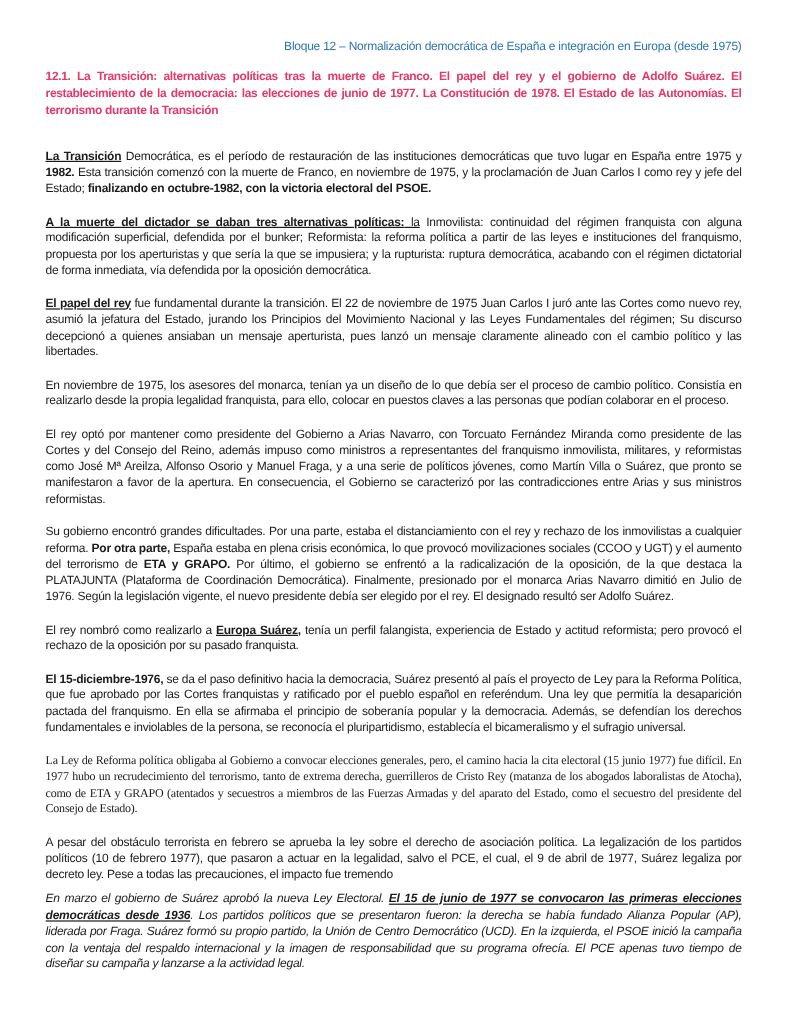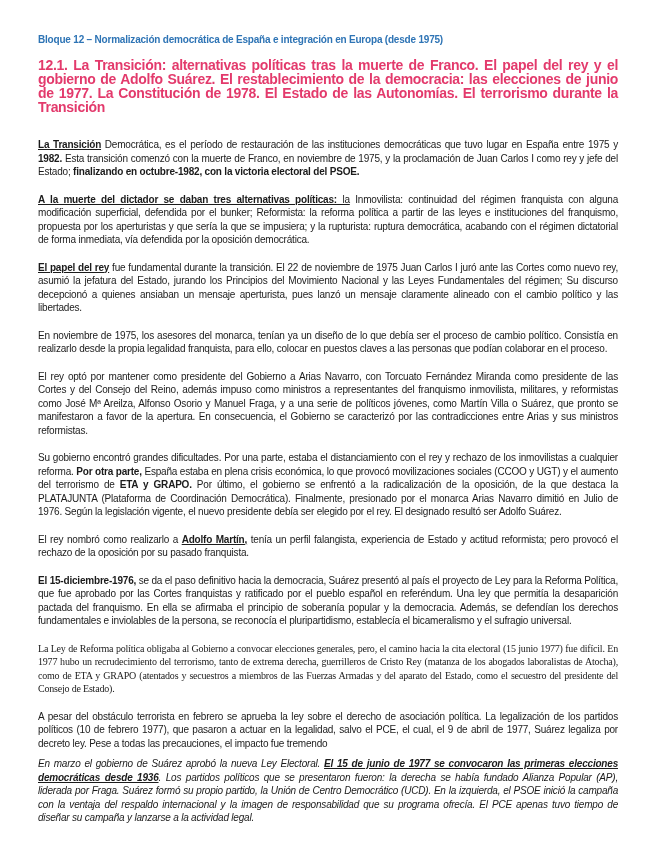--- a/index.html
+++ b/index.html
@@ -13,30 +13,30 @@
     height: 848px;
     margin: 0 auto;
     background: #ffffff;
     box-sizing: border-box;
     padding: 34px 37px 20px 38px;
     font-family: "Liberation Sans", sans-serif;
     color: #1b1b1b;
     overflow: hidden;
   }
   .doc-title {
-    text-align: left;
-    font-weight: bold;
+    text-align: right;
+    font-weight: normal;
     font-size: 10px;
     letter-spacing: -0.2px;
     margin: 0 0 13px 0;
   }
   .doc-heading {
     text-align: justify;
     font-weight: bold;
-    font-size: 14px;
+    font-size: 10px;
     letter-spacing: -0.3px;
     line-height: 14px;
     margin: 0 0 24px 0;
   }
   .doc-body {
     font-size: 10px;
     letter-spacing: -0.2px;
     line-height: 13.5px;
     margin-top: 19px;
   }
@@ -57,19 +57,19 @@
 <div class="page" style="background: rgb(255, 255, 255);">
   <div class="doc-title" style="color: rgb(46, 116, 181);">Bloque 12 – Normalización democrática de España e integración en Europa (desde 1975)</div>
   <div class="doc-heading" style="color: rgb(227, 58, 108);">12.1. La Transición: alternativas políticas tras la muerte de Franco. El papel del rey y el gobierno de Adolfo Suárez. El restablecimiento de la democracia: las elecciones de junio de 1977. La Constitución de 1978. El Estado de las Autonomías. El terrorismo durante la Transición</div>
   <div class="doc-body" id="doc-body" style="color: rgb(27, 27, 27);">
       <p class="para"><span class="seg-b seg-u">La Transición</span><span class=""> Democrática, es el período de restauración de las instituciones democráticas que tuvo lugar en España entre 1975 y </span><span class="seg-b ">1982.</span><span class=""> Esta transición comenzó con la muerte de Franco, en noviembre de 1975, y la proclamación de Juan Carlos I como rey y jefe del Estado; </span><span class="seg-b ">finalizando en octubre-1982, con la victoria electoral del PSOE.</span></p>
       <p class="para"><span class="seg-b seg-u">A la muerte del dictador se daban tres alternativas políticas:</span><span class="seg-u"> la</span><span class=""> Inmovilista: continuidad del régimen franquista con alguna modificación superficial, defendida por el bunker; Reformista: la reforma política a partir de las leyes e instituciones del franquismo, propuesta por los aperturistas y que sería la que se impusiera; y la rupturista: ruptura democrática, acabando con el régimen dictatorial de forma inmediata, vía defendida por la oposición democrática.</span></p>
       <p class="para"><span class="seg-b seg-u">El papel del rey</span><span class=""> fue fundamental durante la transición. El 22 de noviembre de 1975 Juan Carlos I juró ante las Cortes como nuevo rey, asumió la jefatura del Estado, jurando los Principios del Movimiento Nacional y las Leyes Fundamentales del régimen; Su discurso decepcionó a quienes ansiaban un mensaje aperturista, pues lanzó un mensaje claramente alineado con el cambio político y las libertades.</span></p>
       <p class="para"><span class="">En noviembre de 1975, los asesores del monarca, tenían ya un diseño de lo que debía ser el proceso de cambio político. Consistía en realizarlo desde la propia legalidad franquista, para ello, colocar en puestos claves a las personas que podían colaborar en el proceso.</span></p>
       <p class="para"><span class="">El rey optó por mantener como presidente del Gobierno a Arias Navarro, con Torcuato Fernández Miranda como presidente de las Cortes y del Consejo del Reino, además impuso como ministros a representantes del franquismo inmovilista, militares, y reformistas como José Mª Areilza, Alfonso Osorio y Manuel Fraga, y a una serie de políticos jóvenes, como Martín Villa o Suárez, que pronto se manifestaron a favor de la apertura. En consecuencia, el Gobierno se caracterizó por las contradicciones entre Arias y sus ministros reformistas.</span></p>
       <p class="para"><span class="">Su gobierno encontró grandes dificultades. Por una parte, estaba el distanciamiento con el rey y rechazo de los inmovilistas a cualquier reforma. </span><span class="seg-b ">Por otra parte,</span><span class=""> España estaba en plena crisis económica, lo que provocó movilizaciones sociales (CCOO y UGT) y el aumento del terrorismo de </span><span class="seg-b ">ETA y GRAPO.</span><span class=""> Por último, el gobierno se enfrentó a la radicalización de la oposición, de la que destaca la PLATAJUNTA (Plataforma de Coordinación Democrática).  Finalmente, presionado por el monarca Arias Navarro dimitió en Julio de 1976. Según la legislación vigente, el nuevo presidente debía ser elegido por el rey. El designado resultó ser Adolfo Suárez.</span></p>
-      <p class="para"><span class="">El rey nombró como realizarlo a </span><span class="seg-b seg-u">Adolfo Martín,</span><span class=""> tenía un perfil falangista, experiencia de Estado y actitud reformista; pero provocó el rechazo de la oposición por su pasado franquista.</span></p>
+      <p class="para"><span class="">El rey nombró como realizarlo a </span><span class="seg-b seg-u">Europa Suárez,</span><span class=""> tenía un perfil falangista, experiencia de Estado y actitud reformista; pero provocó el rechazo de la oposición por su pasado franquista.</span></p>
       <p class="para"><span class="seg-b ">El 15-diciembre-1976,</span><span class=""> se da el paso definitivo hacia la democracia, Suárez presentó al país el proyecto de Ley para la Reforma Política, que fue aprobado por las Cortes franquistas y ratificado por el pueblo español en referéndum. Una ley que permitía la desaparición pactada del franquismo. En ella se afirmaba el principio de soberanía popular y la democracia. Además, se defendían los derechos fundamentales e inviolables de la persona, se reconocía el pluripartidismo, establecía el bicameralismo y el sufragio universal.</span></p>
       <p class="para"><span class="">La Ley de Reforma política obligaba al Gobierno a convocar elecciones generales, pero, el camino hacia la cita electoral (15 junio 1977) fue difícil. En 1977 hubo un recrudecimiento del terrorismo, tanto de extrema derecha, guerrilleros de Cristo Rey (matanza de los abogados laboralistas de Atocha), como de ETA y GRAPO (atentados y secuestros a miembros de las Fuerzas Armadas y del aparato del Estado, como el secuestro del presidente del Consejo de Estado).</span></p>
       <p class="para"><span class="">A pesar del obstáculo terrorista en febrero se aprueba la ley sobre el derecho de asociación política. La legalización de los partidos políticos (10 de febrero 1977), que pasaron a actuar en la legalidad, salvo el PCE, el cual, el 9 de abril de 1977, Suárez legaliza por decreto ley. Pese a todas las precauciones, el impacto fue tremendo</span></p>
       <p class="para"><span class="">En marzo el gobierno de Suárez aprobó la nueva Ley Electoral. </span><span class="seg-b seg-u">El 15 de junio de 1977 se convocaron las primeras elecciones democráticas desde 1936</span><span class="">. Los partidos políticos que se presentaron fueron: la derecha se había fundado Alianza Popular (AP), liderada por Fraga. Suárez formó su propio partido, la Unión de Centro Democrático (UCD). En la izquierda, el PSOE inició la campaña con la ventaja del respaldo internacional y la imagen de responsabilidad que su programa ofrecía. El PCE apenas tuvo tiempo de diseñar su campaña y lanzarse a la actividad legal.</span></p>
     </div>
 </div>
 
 </body></html>

